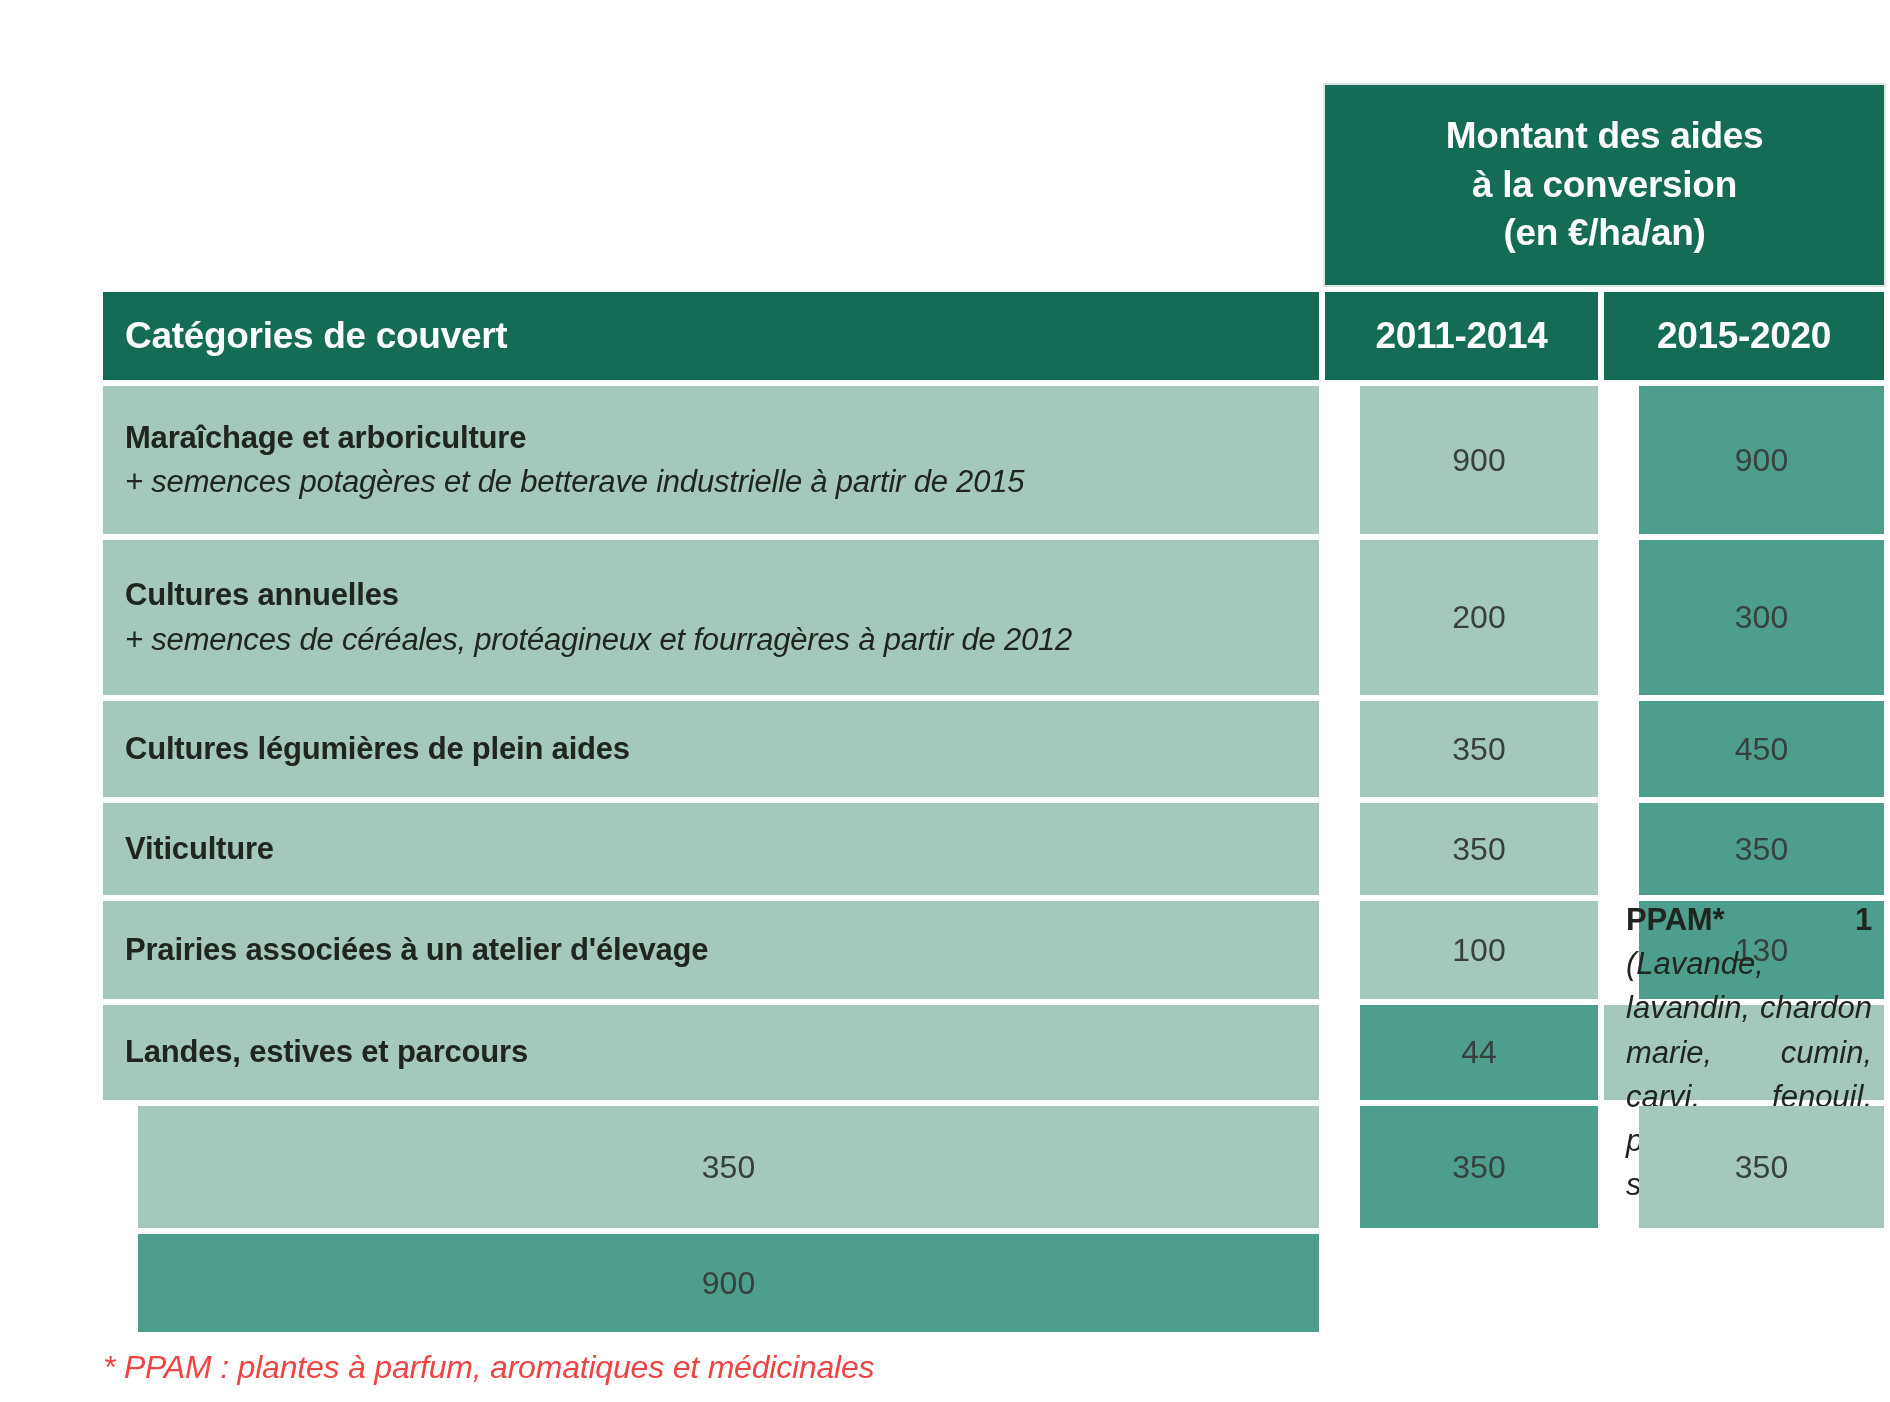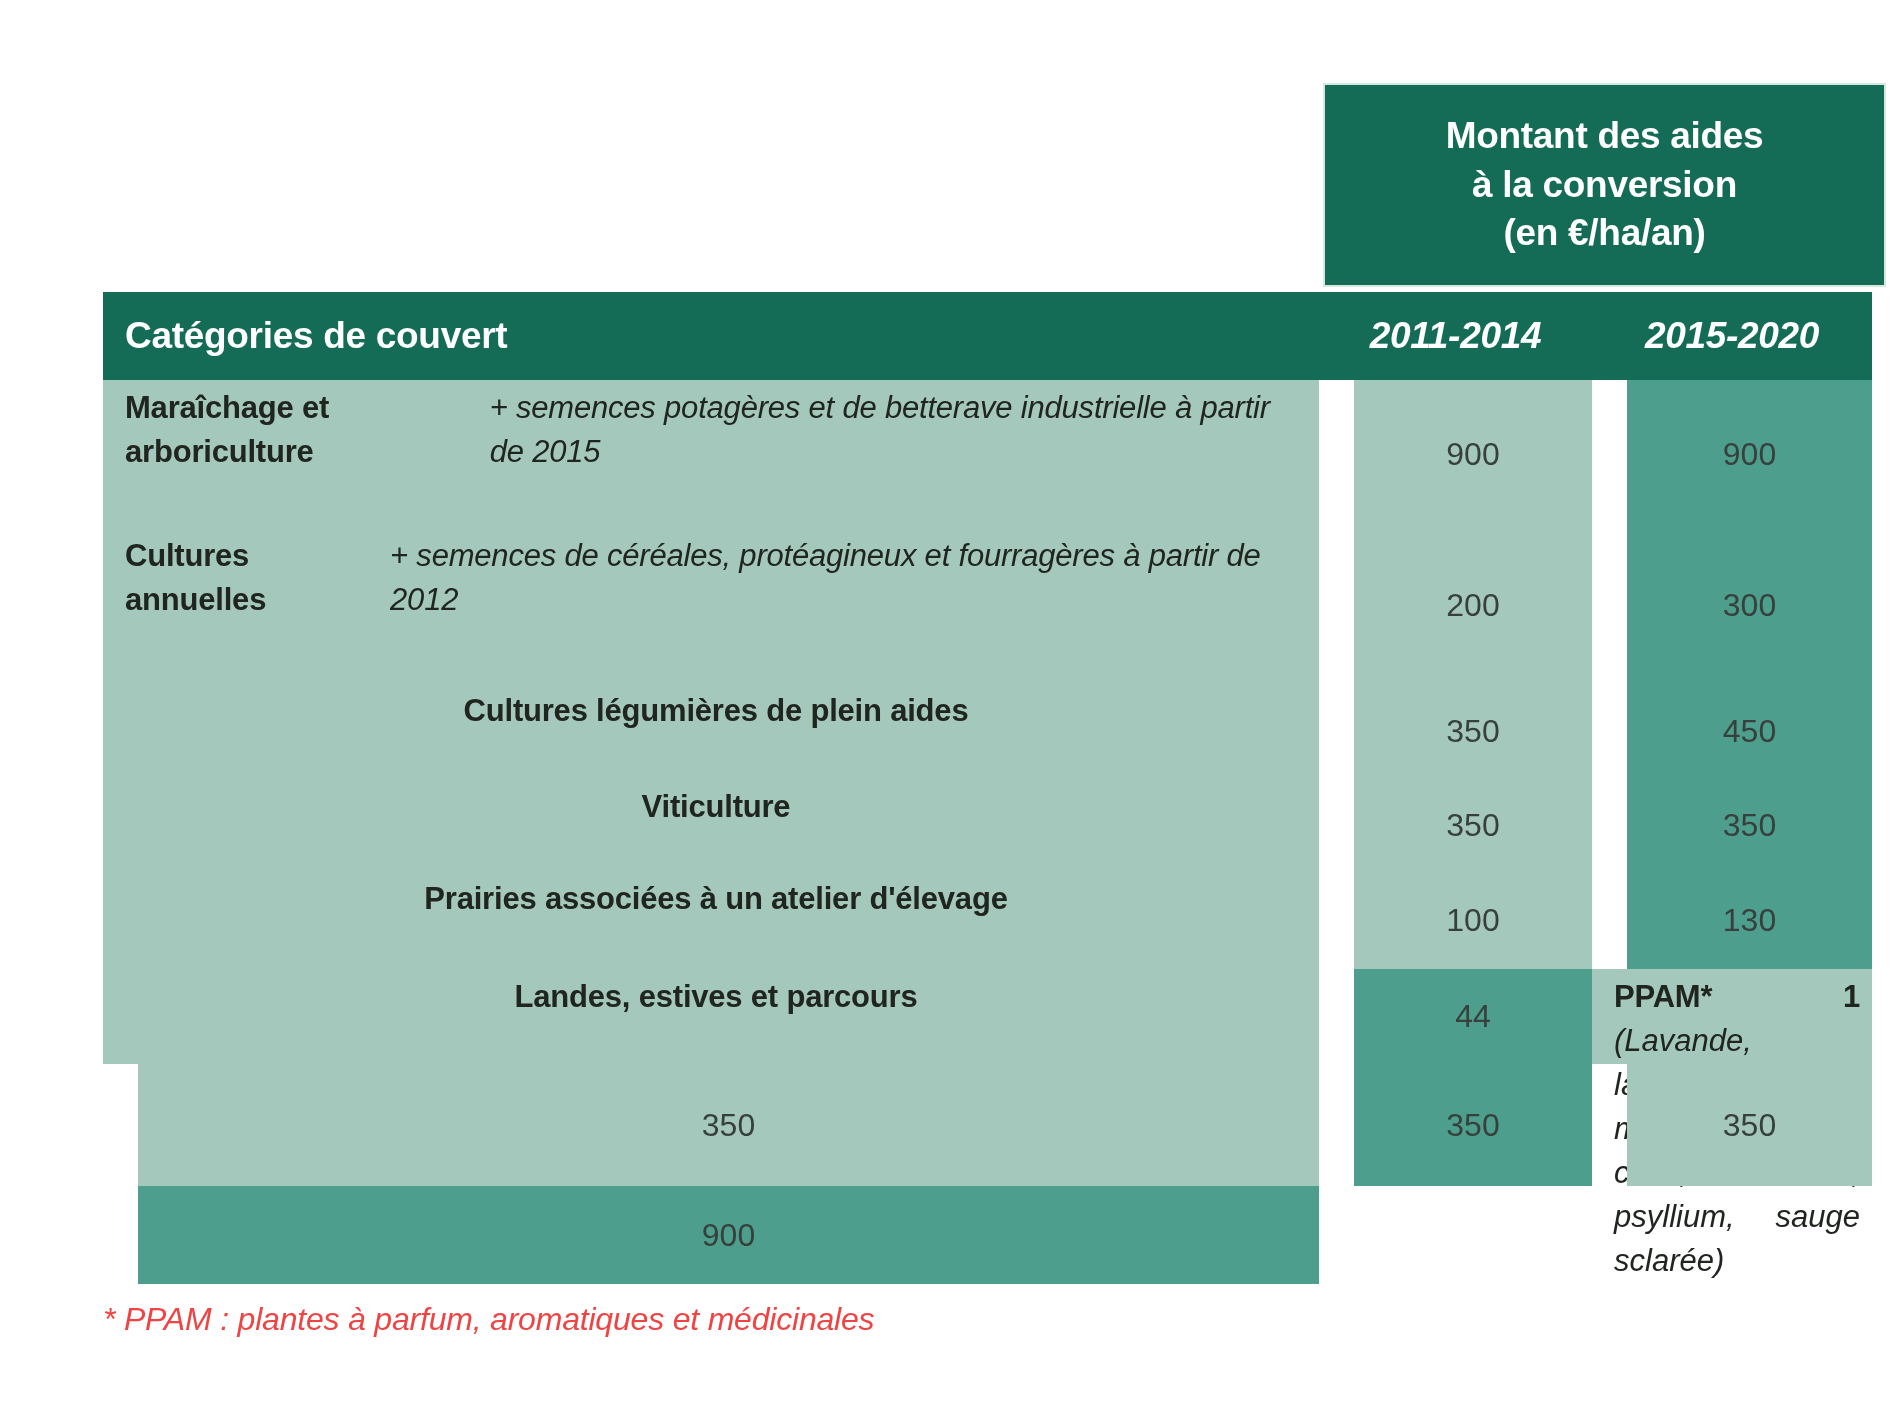--- a/index.html
+++ b/index.html
@@ -41,38 +41,39 @@
     font-size: 37px;
     line-height: 1.32;
     letter-spacing: -0.3px;
     box-shadow: 0 0 0 2px var(--box-outline);
     margin-bottom: 7px;
   }
   .grid {
     display: grid;
     grid-template-columns: 1216px 273px 280px;
     grid-template-rows: 88px 148px 155px 96px 92px 98px 95px 122px 98px;
+    gap: 6px;
     width: 1665px;
   }
   .cell { min-width: 0; }
   .head {
     background: var(--header-green);
     color: var(--header-text);
     font-weight: bold;
     font-size: 37px;
     letter-spacing: -0.3px;
     display: flex;
     align-items: center;
   }
   .head.cat { justify-content: flex-start; padding-left: 22px; }
-  .head.per { justify-content: center; font-style: italic; }
+  .head.per { justify-content: center; }
   .cat-cell {
     background: var(--cell-sage);
     display: flex;
-    flex-direction: row;
+    flex-direction: column;
     justify-content: center;
     padding: 6px 12px 6px 22px;
     font-size: 31px;
     line-height: 1.42;
   }
   .cat-name { font-weight: bold; letter-spacing: -0.2px; }
   .cat-note { font-style: italic; letter-spacing: -0.2px; }
   .cat-note:empty, .cat-note-inline:empty { display: none; }
   .cat-line { text-align: justify; }
   .cat-line .cat-name { display: inline; }

